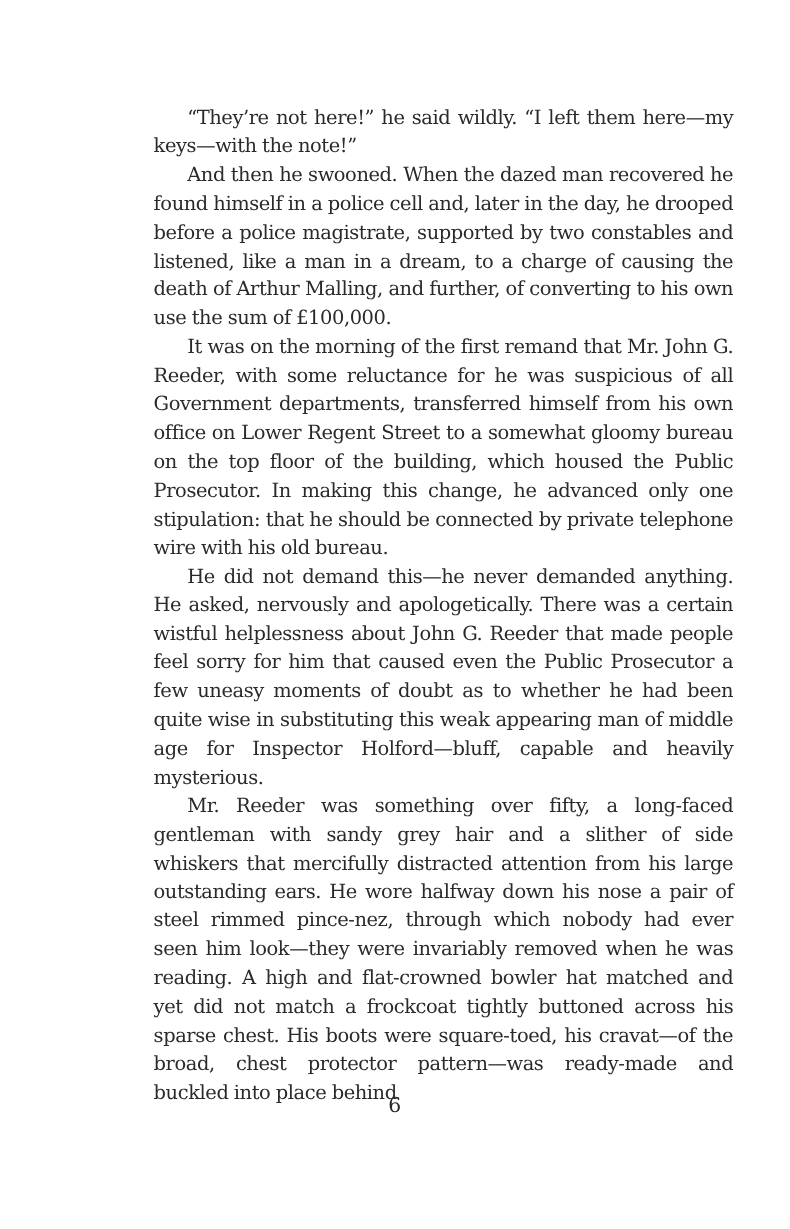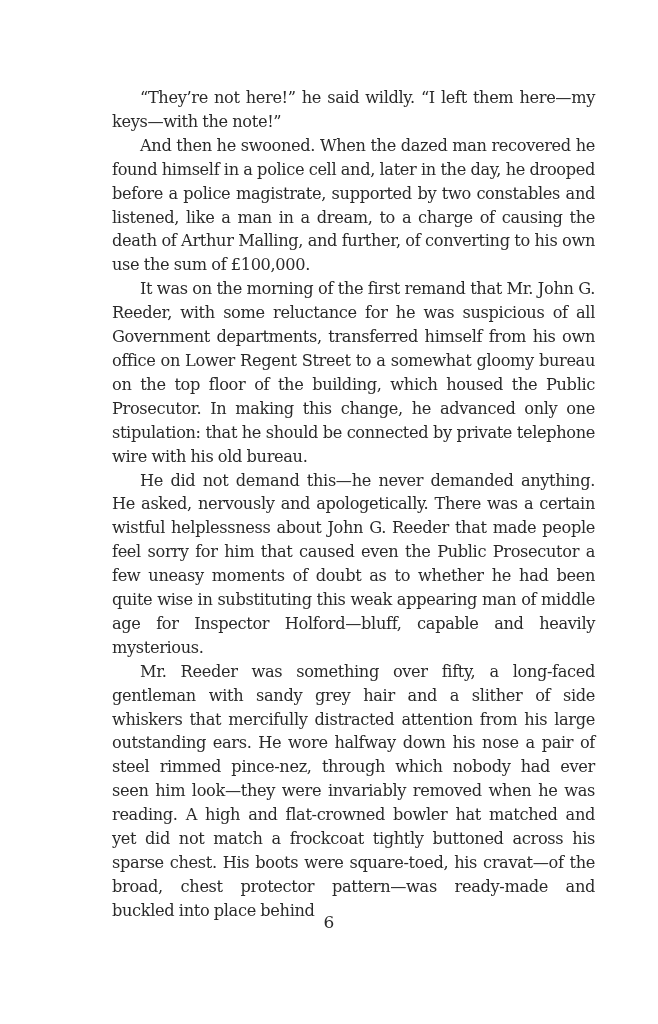--- a/index.html
+++ b/index.html
@@ -8,21 +8,21 @@
       background: #ffffff;
     }
     body {
       width: 658px;
       height: 1024px;
       position: relative;
       overflow: hidden;
     }
     .page {
       position: absolute;
-      left: 112px;
+      left: 128px;
       top: 86px;
       width: 483px;
       font-family: "DejaVu Serif", "Liberation Serif", serif;
       font-size: 16.2px;
       line-height: 23.9px;
       color: #2a2a2a;
       text-align: justify;
       hyphens: none;
     }
     .page p {

